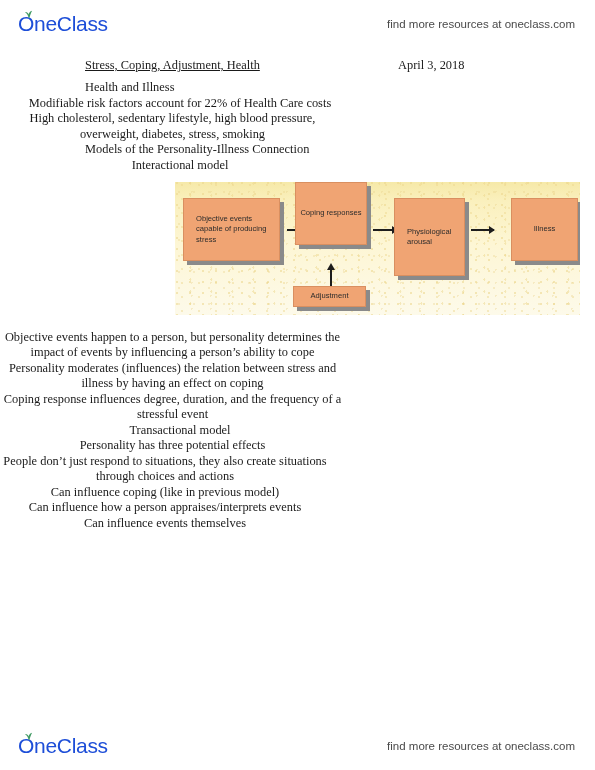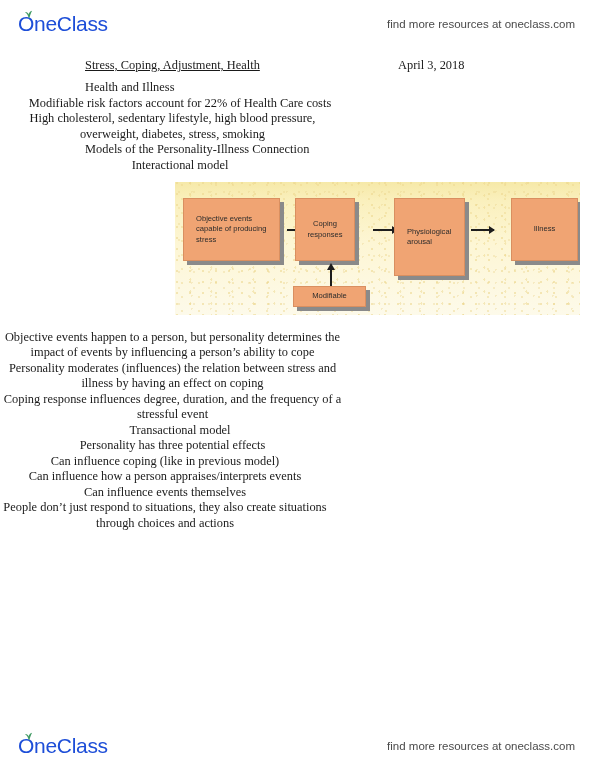--- a/index.html
+++ b/index.html
@@ -255,72 +255,72 @@
     </li>
   </ul>
 
   <ul class="lvl lvl2">
     <li>
 
       <span class="txt w2">Personality has three potential effects</span>
     </li>
   </ul>
 
+  <ul class="lvl lvl4">
+    <li>
+
+      <span class="txt w3">People don’t just respond to situations, they also create situations through choices and actions</span>
+    </li>
+  </ul>
+
   <ul class="lvl lvl3">
     <li>
 
       <span class="txt w3">Can influence coping (like in previous model)</span>
     </li>
     <li>
 
       <span class="txt w3">Can influence how a person appraises/interprets events</span>
     </li>
     <li>
 
       <span class="txt w3">Can influence events themselves</span>
-    </li>
-  </ul>
-
-  <ul class="lvl lvl4">
-    <li>
-
-      <span class="txt w3">People don’t just respond to situations, they also create situations through choices and actions</span>
     </li>
   </ul>
 
 </div>
 
 <div class="diagram">
 
   <div class="dbox pad-left" style="left:8px; top:16px; width:97px; height:63px;">
     <span class="lbl">Objective events capable of producing stress</span>
   </div>
 
   <div class="arrow" style="left:112px; top:47px; width:25px;"></div>
 
-  <div class="dbox center" style="left:120px; top:16px; width:60px; height:63px;">
+  <div class="dbox center" style="left:120px; top:0; width:72px; height:63px;">
     <span class="lbl">Coping responses</span>
   </div>
 
   <div class="arrow" style="left:198px; top:47px; width:24px;"></div>
 
   <div class="dbox pad-left" style="left:219px; top:16px; width:71px; height:78px;">
     <span class="lbl">Physiological arousal</span>
   </div>
 
   <div class="arrow" style="left:296px; top:47px; width:23px;"></div>
 
   <div class="dbox center" style="left:316px; top:16px; width:67px; height:63px;margin-left:20px;">
     <span class="lbl">Illness</span>
   </div>
 
   <div class="arrow-up" style="left:155px; top:87px; height:19px;"></div>
 
   <div class="dbox center" style="left:118px; top:104px; width:73px; height:21px;">
-    <span class="lbl">Modifiable</span>
+    <span class="lbl">Adjustment</span>
   </div>
 
 </div>
 
 <div class="brand-bar footer">
   <div class="logo">
     <svg class="leaf" viewBox="0 0 12 10">
       <path d="M6 10 C5.4 6.6 4.2 4.2 1.2 2.2 C4 2.0 5.6 3.6 6.2 5.6 C6.6 3.2 8.0 1.4 10.8 0.6 C9.4 3.4 8.2 6.0 7.4 10 Z" fill="#3f9a63"></path>
     </svg>
     <span>OneClass</span>

